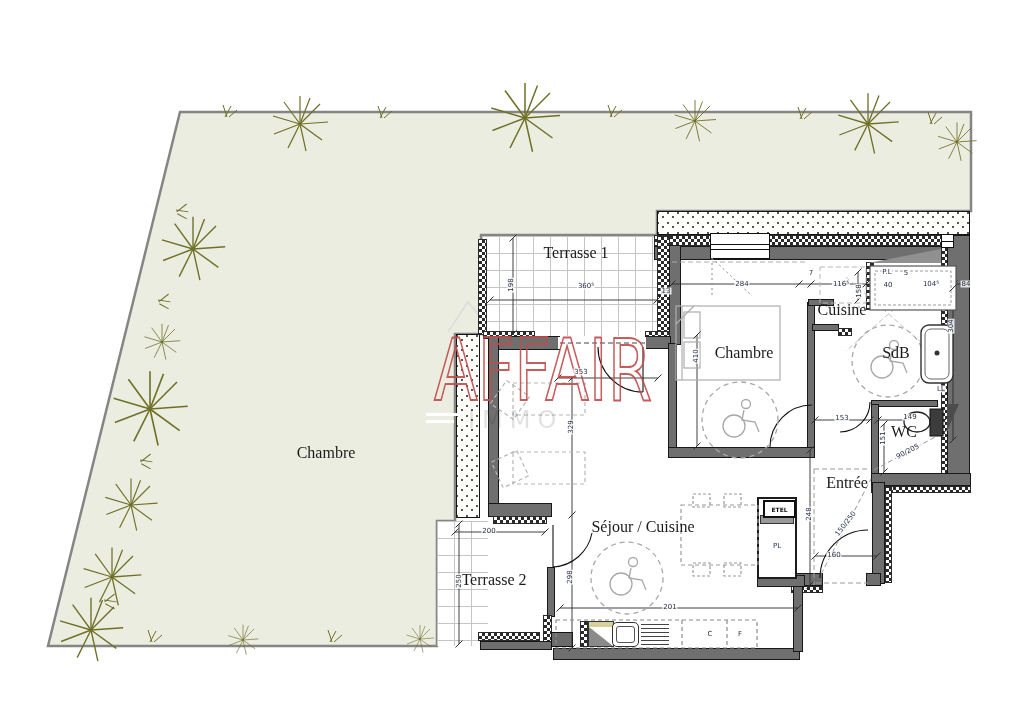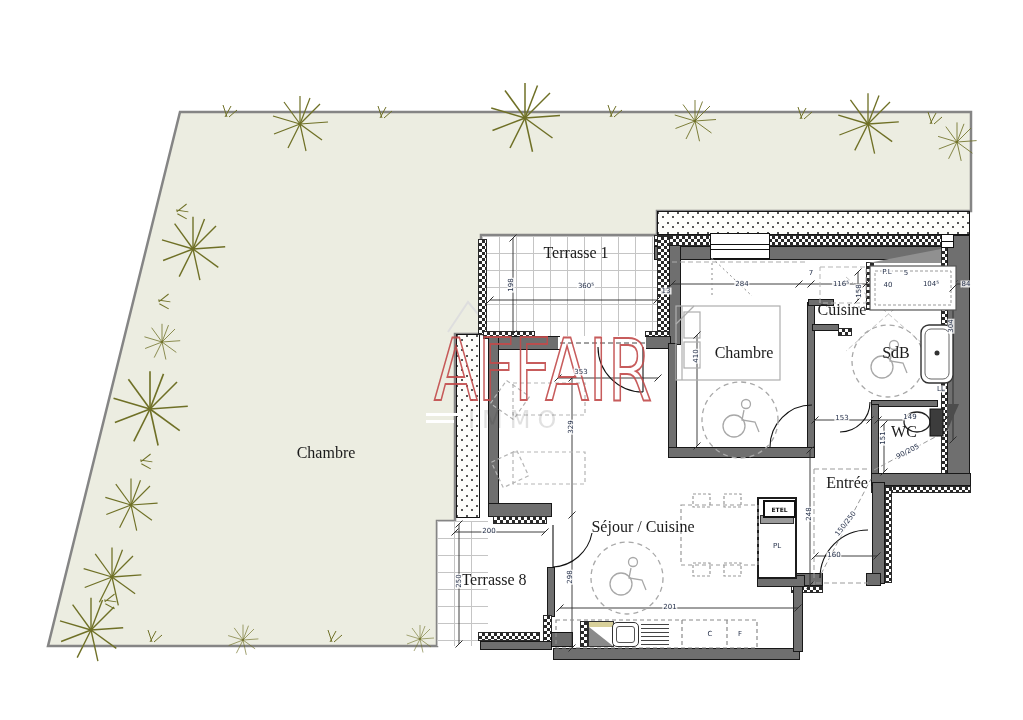--- a/index.html
+++ b/index.html
@@ -299,21 +299,21 @@
       <line x1="854.5" y1="303.5" x2="861.5" y2="296.5" class="tick"></line>
     </svg>
 
   <svg class="wm-layer" width="1023" height="720">
     <text x="434" y="400" font-size="86" textLength="218" lengthAdjust="spacingAndGlyphs" fill="none" stroke-width="2" opacity="0.9" font-family="DejaVu Sans" stroke="#c24b4b">AFFAIR</text>
     <text x="468" y="428" font-size="24" letter-spacing="7" fill="rgba(40,40,40,0.14)" font-family="DejaVu Sans">IMMO</text>
   </svg>
 
   <div class="room-label" style="left:326px;top:453px">Chambre</div>
   <div class="room-label" style="left:576px;top:253px">Terrasse 1</div>
-  <div class="room-label" style="left:494px;top:580px">Terrasse 8</div>
+  <div class="room-label" style="left:494px;top:580px">Terrasse 2</div>
   <div class="room-label" style="left:744px;top:353px">Chambre</div>
   <div class="room-label" style="left:842px;top:310px">Cuisine</div>
   <div class="room-label" style="left:896px;top:353px">SdB</div>
   <div class="room-label" style="left:904px;top:432px">WC</div>
   <div class="room-label" style="left:847px;top:483px">Entrée</div>
   <div class="room-label" style="left:643px;top:527px">Séjour / Cuisine</div>
 
   <div>
       <span class="dim" style="left: 511px; top: 285px; transform: translate(-50%, -50%) rotate(-90deg);">198</span>
       <span class="dim" style="left: 586px; top: 286px; transform: translate(-50%, -50%);">360⁵</span>

